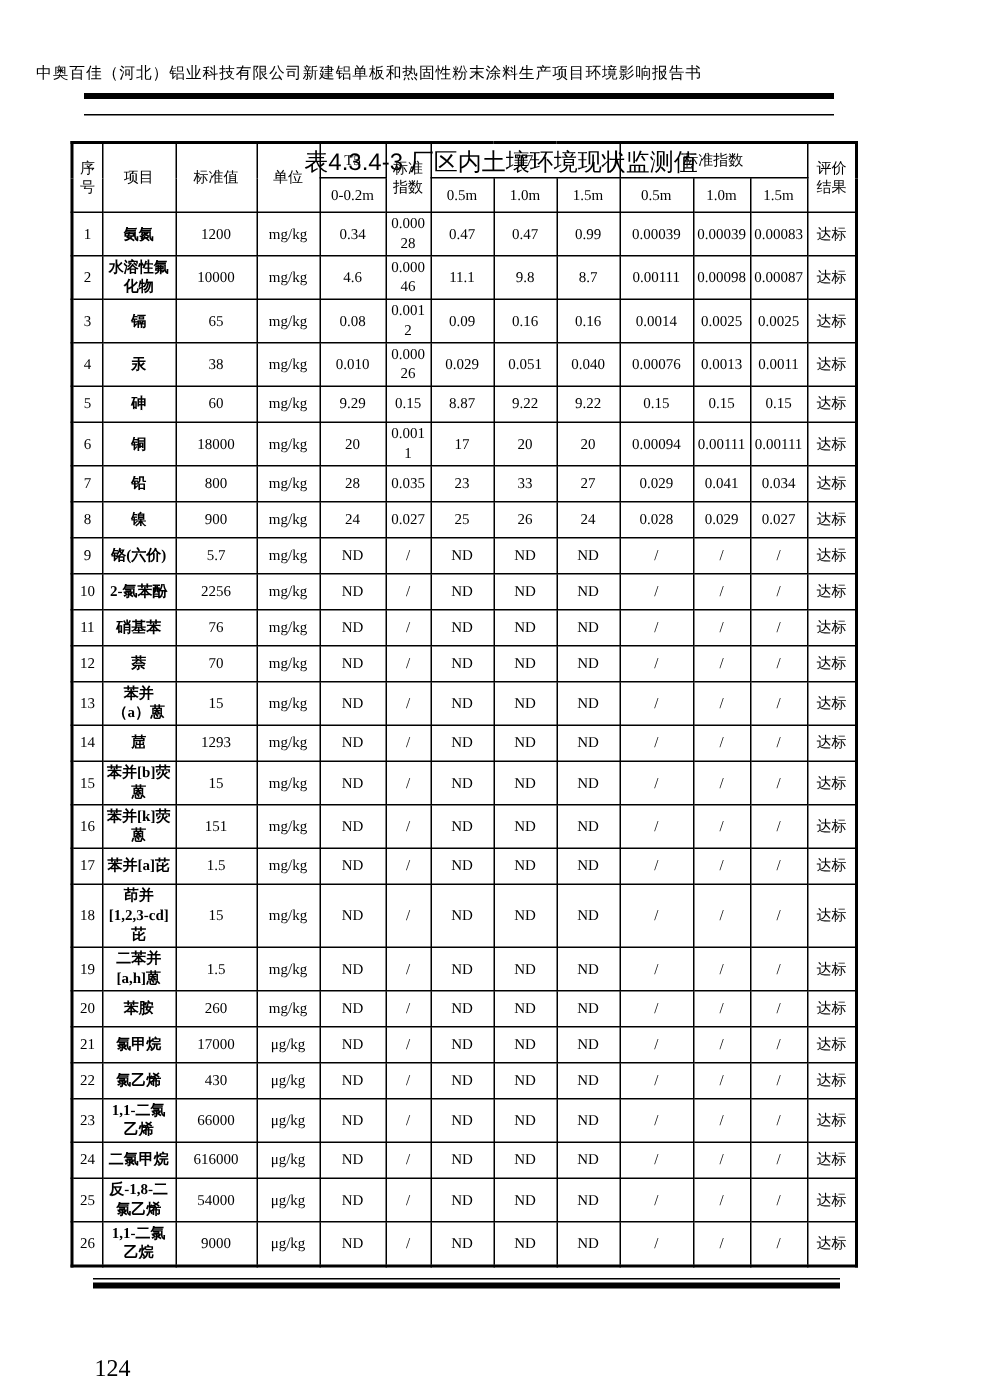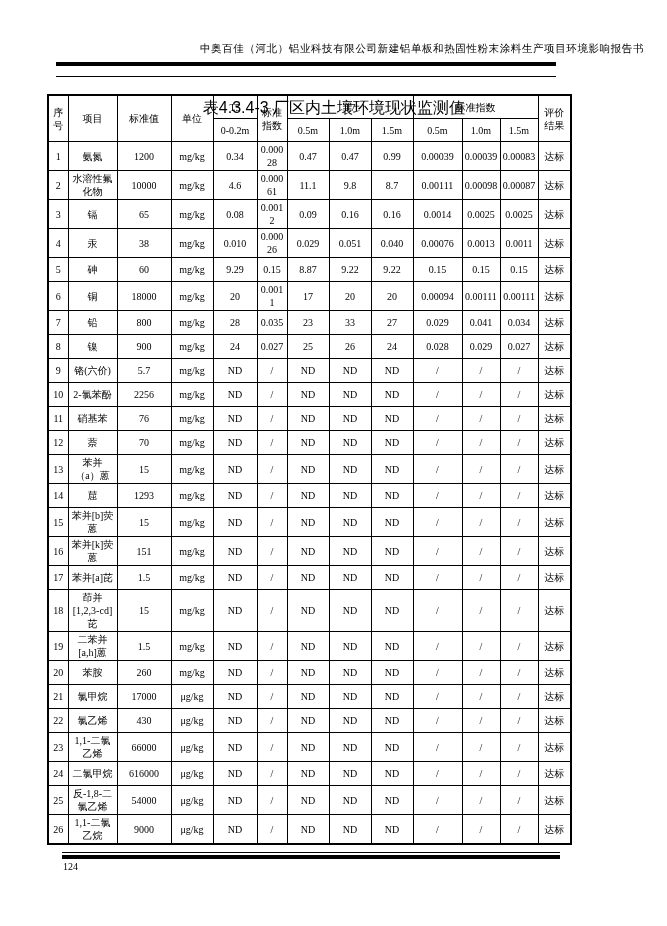--- a/index.html
+++ b/index.html
@@ -6,21 +6,21 @@
   body {
     width: 667px; height: 926px;
     background: #ffffff;
     color: #000;
     font-family: "Liberation Serif", "DejaVu Serif", serif;
     position: relative;
     overflow: hidden;
   }
   .doc-header {
     position: absolute; top: 42px; left: 24px; width: 620px;
-    text-align: right;
+    text-align: left;
     font-size: 10.5px;
     letter-spacing: 0.6px;
     white-space: nowrap;
   }
   .rule { position: absolute; background: #000; }
   .rule-thick-top { top: 62px; left: 56px; width: 500px; height: 3.5px; }
   .rule-thin-top  { top: 76px; left: 56px; width: 500px; height: 1px; }
   .rule-thin-bottom  { top: 852px; left: 62px; width: 498px; height: 1px; }
   .rule-thick-bottom { top: 855px; left: 62px; width: 498px; height: 3.5px; }
   .table-title {
@@ -45,24 +45,24 @@
     vertical-align: middle;
     padding: 1px;
     overflow: hidden;
   }
   table.monitor th {
     font-weight: normal;
     height: 20px;
   }
   table.monitor th.bold { font-weight: normal; }
   table.monitor tbody td { height: 21px; word-break: break-all; }
-  table.monitor tbody td.item-cell { word-break: normal; padding: 1px 2px; }
+  table.monitor tbody td.item-cell { word-break: normal; padding: 1px 2px; font-weight: bold; }
   .page-number {
-    position: absolute; top: 861px; left: 63px;
-    font-size: 10px;
+    position: absolute; top: 904px; left: 63px;
+    font-size: 16px;
   }
 </style>
 </head>
 <body>
 
 <div class="doc-header">中奥百佳（河北）铝业科技有限公司新建铝单板和热固性粉末涂料生产项目环境影响报告书</div>
 <div class="rule rule-thick-top"></div>
 <div class="rule rule-thin-top"></div>
 
 <div class="table-title">表4.3.4-3  厂区内土壤环境现状监测值</div>
@@ -120,21 +120,21 @@
         <td class="num-cell">0.00039</td>
         <td class="num-cell">0.00083</td>
         <td class="num-cell">达标</td>
       </tr>
       <tr>
         <td class="num-cell">2</td>
         <td class="item-cell">水溶性氟化物</td>
         <td class="num-cell">10000</td>
         <td class="num-cell">mg/kg</td>
         <td class="num-cell">4.6</td>
-        <td class="num-cell">0.00061</td>
+        <td class="num-cell">0.00046</td>
         <td class="num-cell">11.1</td>
         <td class="num-cell">9.8</td>
         <td class="num-cell">8.7</td>
         <td class="num-cell">0.00111</td>
         <td class="num-cell">0.00098</td>
         <td class="num-cell">0.00087</td>
         <td class="num-cell">达标</td>
       </tr>
       <tr>
         <td class="num-cell">3</td>

